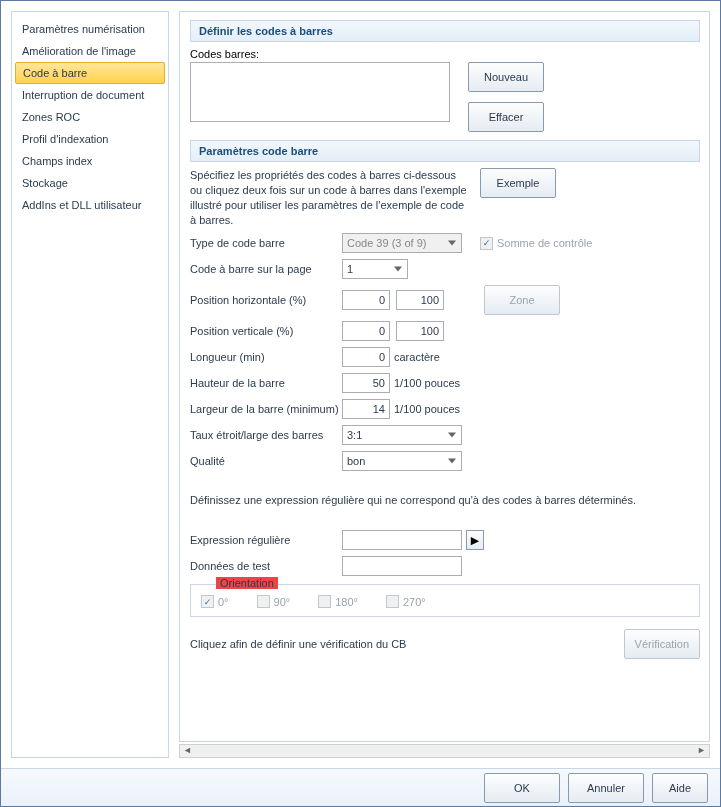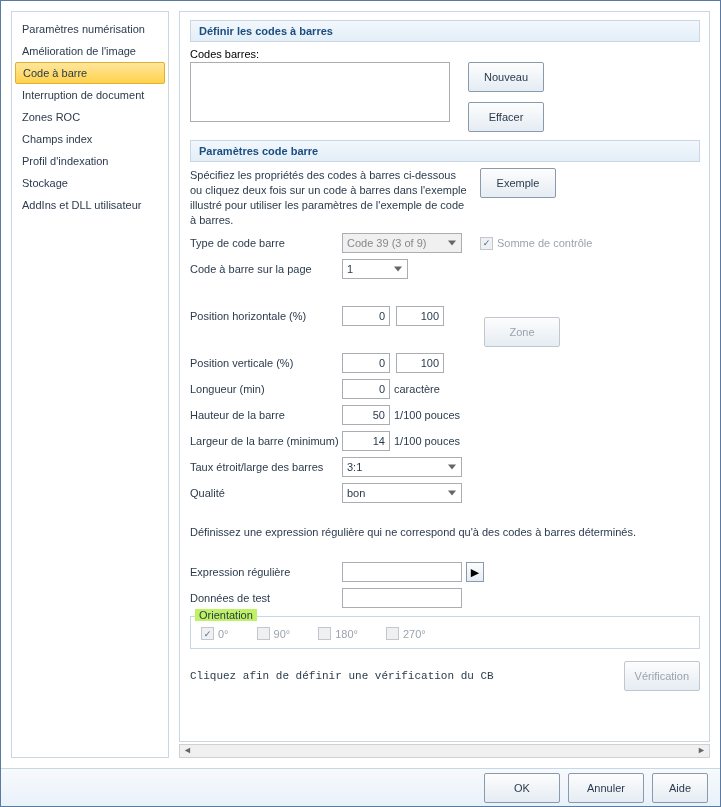--- a/index.html
+++ b/index.html
@@ -28,41 +28,41 @@
 .w120 { width: 120px; }
 .w66 { width: 66px; }
 .numbox { width: 48px; height: 20px; border: 1px solid #abadb3; text-align: right; padding: 0 4px; background: #fff; color: #2b3b4d; }
 .textin { width: 120px; height: 20px; border: 1px solid #abadb3; background: #fff; padding: 0 4px; }
 .unit { color: #2b3b4d; margin-left: 4px; }
 .chk { display: inline-flex; align-items: center; gap: 4px; color: #2b3b4d; }
 .chk.disabled { color: #9aa3ad; }
 .chkbox { width: 13px; height: 13px; border: 1px solid #8a9aad; background: #fff; display: inline-flex; align-items: center; justify-content: center; font-size: 9px; color: #3a6ea5; }
 .chkbox.disabled { background: #f0f0f0; border-color: #c0c7cf; }
 .fieldset { border: 1px solid #c9d6e4; padding: 10px 10px 8px 10px; position: relative; margin-top: 8px; }
-.fieldset-legend { position: absolute; top: -8px; left: 4px; background: #bef264; padding: 0 4px; color: #2b3b4d; }
+.fieldset-legend { position: absolute; top: -8px; left: 25px; background: #ef4444; padding: 0 4px; color: #2b3b4d; }
 .arrow-btn { width: 18px; height: 20px; border: 1px solid #8a9aad; background: linear-gradient(#fdfdfd, #e5ecf3); display: inline-flex; align-items: center; justify-content: center; cursor: pointer; }
 .footer { height: 38px; display: flex; align-items: center; justify-content: flex-end; gap: 8px; padding: 0 12px; border-top: 1px solid #c9d6e4; background: linear-gradient(#f7fafd, #e9f1f9); }
 .scroll-hint { height: 14px; margin-top: 2px; background: #f0f0f0; border: 1px solid #d0d0d0; position: relative; }
 .scroll-hint::before { content: "◄"; position: absolute; left: 3px; top: 0; font-size: 9px; color: #666; }
 .scroll-hint::after { content: "►"; position: absolute; right: 3px; top: 0; font-size: 9px; color: #666; }
 </style>
 </head>
 <body>
 
 <div class="window">
 
   <div class="body">
     <div class="sidebar">
       <div class="sidebar-item">Paramètres numérisation</div>
       <div class="sidebar-item">Amélioration de l'image</div>
       <div class="sidebar-item selected">Code à barre</div>
       <div class="sidebar-item">Interruption de document</div>
       <div class="sidebar-item">Zones ROC</div>
+      <div class="sidebar-item">Profil d'indexation</div>
       <div class="sidebar-item">Champs index</div>
-      <div class="sidebar-item">Profil d'indexation</div>
       <div class="sidebar-item">Stockage</div>
       <div class="sidebar-item">AddIns et DLL utilisateur</div>
     </div>
 
     <div class="main">
       <div class="main-inner">
       <div class="content-width">
       <div class="section-header">Définir les codes à barres</div>
 
       <div style="margin:4px 0 2px 0;">Codes barres:</div>
@@ -95,21 +95,21 @@
 
       <div class="row">
         <div class="label-col">Code à barre sur la page</div>
         <div class="select w66">1</div>
       </div>
 
       <div class="row">
         <div class="label-col">Position horizontale (%)</div>
         <input class="numbox" value="0" style="">
         <input class="numbox" style="margin-left: 6px;" value="100">
-        <div class="btn disabled" style="margin-left:40px;margin-top:32px;">Zone</div>
+        <div class="btn disabled" style="margin-left:40px;">Zone</div>
       </div>
 
       <div class="row">
         <div class="label-col">Position verticale (%)</div>
         <input class="numbox" value="0" style="">
         <input class="numbox" style="margin-left: 6px;" value="100">
       </div>
 
       <div class="row">
         <div class="label-col">Longueur (min)</div>
@@ -170,21 +170,21 @@
                   <span>180°</span>
                 </span>
           <span class="chk disabled">
                   <span class="chkbox disabled"></span>
                   <span>270°</span>
                 </span>
         </div>
       </div>
 
       <div class="row" style="margin-top:12px;">
-        <div style="flex:1;font-family:Liberation Mono, monospace;" class="desc">Cliquez afin de définir une vérification du CB</div>
+        <div style="flex:1;" class="desc">Cliquez afin de définir une vérification du CB</div>
         <div class="btn disabled">Vérification</div>
       </div>
       </div>
       </div>
       <div class="scroll-hint"></div>
     </div>
   </div>
 
   <div class="footer">
     <div class="btn" style="min-width:76px;">OK</div>

